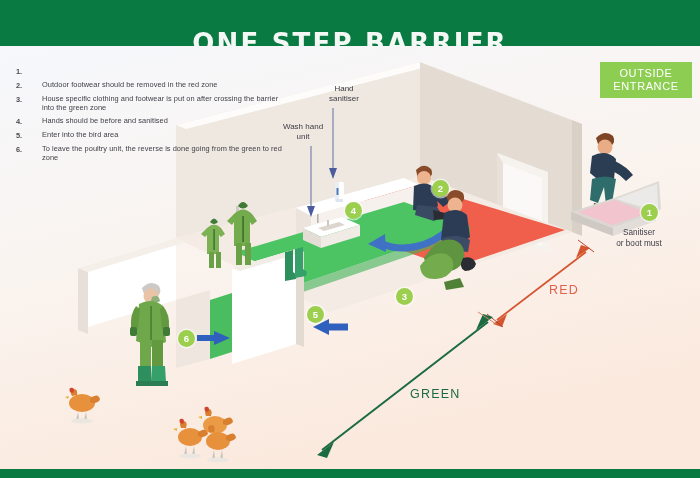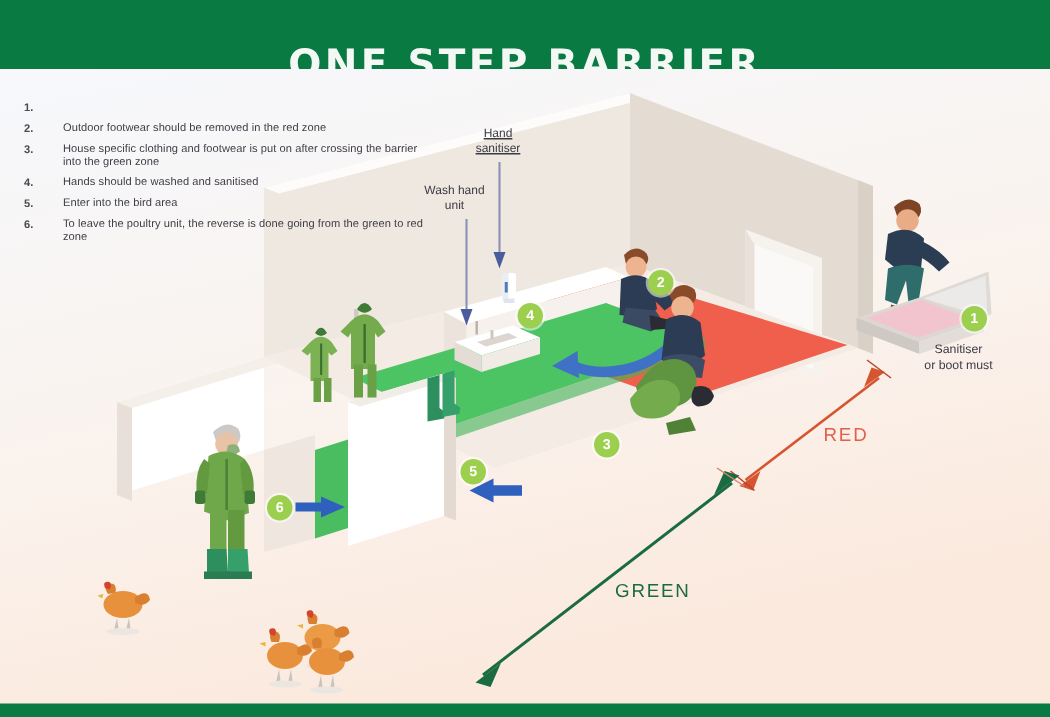--- a/index.html
+++ b/index.html
@@ -66,21 +66,21 @@
   #badge-2{left:432px;top:180px;}
   #badge-3{left:396px;top:288px;}
   #badge-4{left:345px;top:202px;}
   #badge-5{left:307px;top:306px;}
   #badge-6{left:178px;top:330px;}
 
   
   .callout{
     position:absolute;color:#3b3b46;font-size:8px;text-align:center;line-height:1.3;
   }
-  #lbl-handsan{left:300px;top:84px;width:64px;text-decoration:underline;}
+  #lbl-handsan{left:312px;top:84px;width:64px;}
   #lbl-washbasin{left:272px;top:122px;width:62px;}
   #lbl-sanitiser{left:597px;top:228px;width:84px;font-size:8.2px;}
 
   .zonelabel{position:absolute;font-size:12.5px;letter-spacing:1.2px;}
   #lbl-red{left:549px;top:283px;color:#e0604a;}
   #lbl-green{left:410px;top:387px;color:#1b6b42;}
 
   
 </style>
 </head>
@@ -336,32 +336,36 @@
     <div class="step-row">
       <div class="step-num">2.</div>
       <div class="step-txt">Outdoor footwear should be removed in the red zone</div>
     </div>
     <div class="step-row">
       <div class="step-num">3.</div>
       <div class="step-txt">House specific clothing and footwear is put on after crossing the barrier into the green zone</div>
     </div>
     <div class="step-row">
       <div class="step-num">4.</div>
-      <div class="step-txt">Hands should be washed and sanitised</div>
+      <div class="step-txt">Hands should be before and sanitised</div>
     </div>
     <div class="step-row">
       <div class="step-num">5.</div>
       <div class="step-txt">Enter into the bird area</div>
     </div>
     <div class="step-row">
       <div class="step-num">6.</div>
       <div class="step-txt">To leave the poultry unit, the reverse is done going from the green to red zone</div>
     </div>
   </div>
 
+  <div class="chip" id="chip-outside">
+    <span>OUTSIDE</span>
+    <span>ENTRANCE</span>
+  </div>
 
   <div class="callout" id="lbl-handsan">
     <div>Hand</div>
     <div>sanitiser</div>
   </div>
   <div class="callout" id="lbl-washbasin">
     <div>Wash hand</div>
     <div>unit</div>
   </div>
   <div class="callout" id="lbl-sanitiser">

